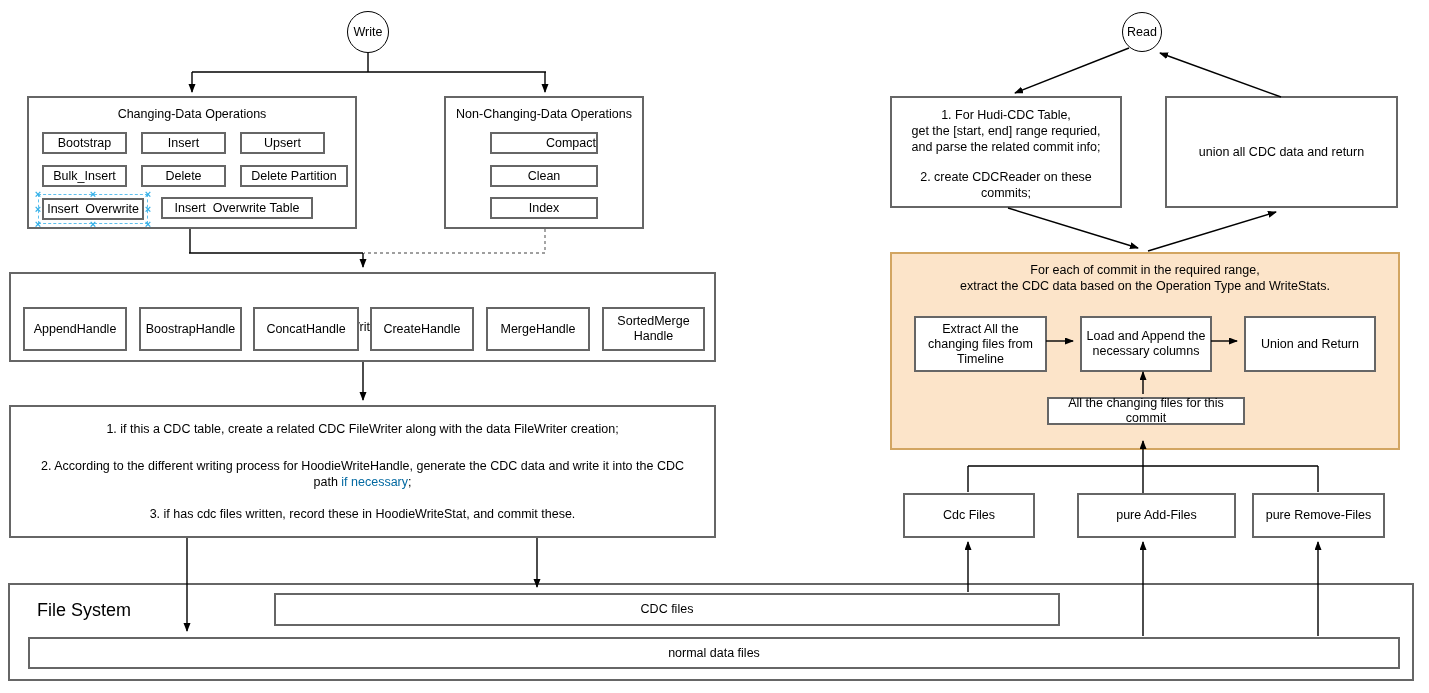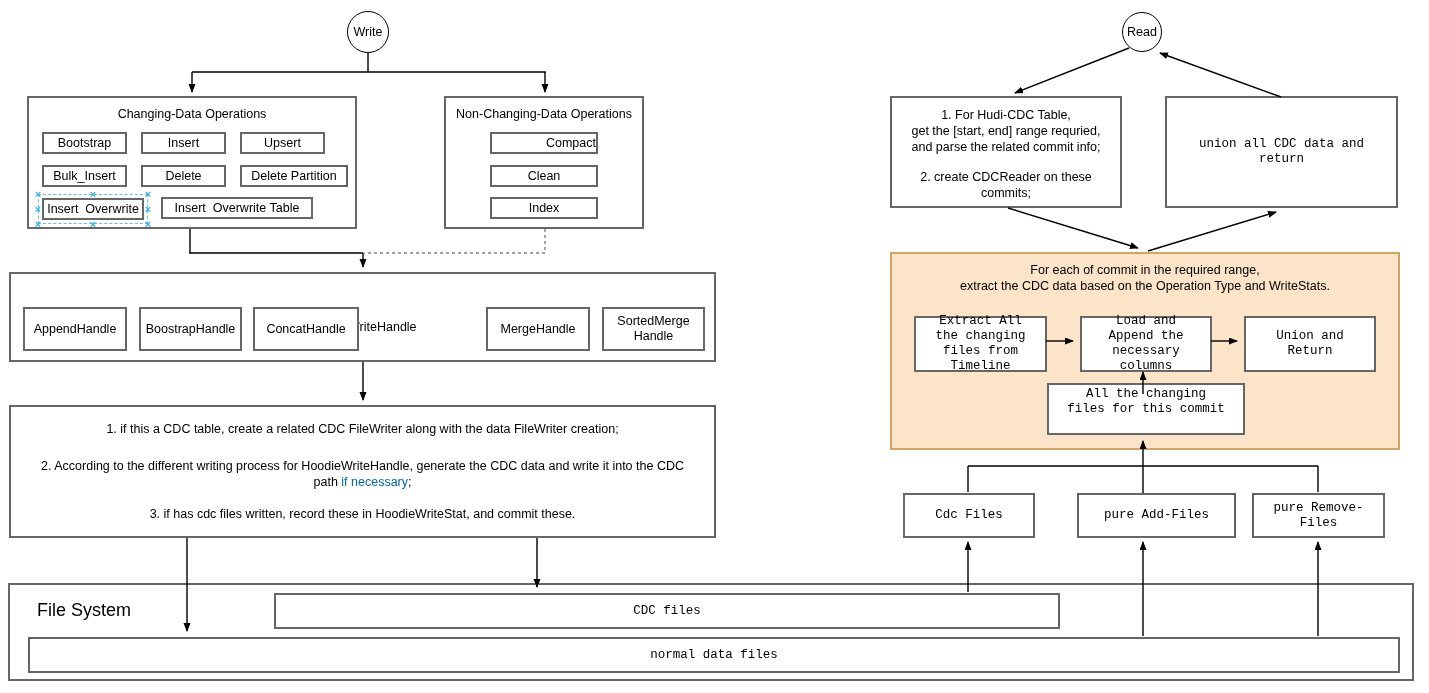--- a/index.html
+++ b/index.html
@@ -8,21 +8,21 @@
   .abs{position:absolute;box-sizing:border-box;}
   .box{border:2px solid #666;background:#fff;}
   .orange{background:#fce4c9;border:2px solid #d2a561;}
   .circle{border:1.5px solid #000;border-radius:50%;background:#fff;
           display:flex;align-items:center;justify-content:center;font-size:12.5px;}
   .btn{border:2px solid #666;background:#fff;display:flex;align-items:center;justify-content:center;
        font-size:12.5px;white-space:pre;text-align:center;}
   .title{font-size:12.5px;text-align:center;line-height:16px;}
   .cline{font-size:12.5px;text-align:center;line-height:16px;width:100%;}
   .flexc{display:flex;align-items:center;justify-content:center;text-align:center;
-         font-size:12.5px;line-height:15px;padding:16px;font-family:Liberation Mono, monospace;}
+         font-size:12.5px;line-height:15px;padding:2px;}
   .red{color:#0369a1;}
   .fs-label{font-size:18px;}
   .gap{height:14px;}
   .handle{position:absolute;color:#35b1e8;font-size:11px;font-weight:bold;line-height:8px;
           width:8px;height:8px;text-align:center;}
   .selrect{border:1px dashed #5fc0ee;background:transparent;}
   svg.overlay{position:absolute;left:0;top:0;pointer-events:none;}
 </style>
 </head>
 <body>
@@ -61,20 +61,21 @@
     <div class="abs btn" style="left:44px;top:34px;width:108px;height:22px;justify-content:flex-end;"><span>Compact</span></div>
     <div class="abs btn" style="left:44px;top:67px;width:108px;height:22px;"><span>Clean</span></div>
     <div class="abs btn" style="left:44px;top:99px;width:108px;height:22px;"><span>Index</span></div>
   </div>
 
   <div class="abs box" style="left:9px;top:272px;width:707px;height:90px;">
     <div class="title" style="padding-top:9px;margin-top:36px;">HoodieWriteHandle</div>
     <div class="abs btn" style="left:12px;top:33px;width:104px;height:44px;"><span>AppendHandle</span></div>
     <div class="abs btn" style="left:128px;top:33px;width:103px;height:44px;"><span>BoostrapHandle</span></div>
     <div class="abs btn" style="left:242px;top:33px;width:106px;height:44px;"><span>ConcatHandle</span></div>
+    <div class="abs btn" style="left:359px;top:33px;width:104px;height:44px;"><span>CreateHandle</span></div>
     <div class="abs btn" style="left:475px;top:33px;width:104px;height:44px;"><span>MergeHandle</span></div>
     <div class="abs btn" style="left:591px;top:33px;width:103px;height:44px;white-space:normal;line-height:15px;">
         <span>SortedMerge Handle</span>
       </div>
   </div>
 
   <div class="abs box" style="left:9px;top:405px;width:707px;height:133px;">
     <div class="abs cline" style="top:14px;">1. if this a CDC table, create a related CDC FileWriter along with the data FileWriter creation;</div>
     <div class="abs cline" style="top:51px;">2. According to the different writing process for HoodieWriteHandle, generate the CDC data and write it into the CDC</div>
     <div class="abs cline" style="top:67px;"><span>path </span><span class="red">if necessary</span><span>;</span></div>
@@ -103,21 +104,21 @@
     <div class="cline">extract the CDC data based on the Operation Type and WriteStats.</div>
     <div class="abs box flexc" style="left:22px;top:62px;width:133px;height:56px;">
         <span>Extract All the changing files from Timeline</span>
       </div>
     <div class="abs box flexc" style="left:188px;top:62px;width:132px;height:56px;">
         <span>Load and Append the necessary columns</span>
       </div>
     <div class="abs box flexc" style="left:352px;top:62px;width:132px;height:56px;">
         <span>Union and Return</span>
       </div>
-    <div class="abs box flexc" style="left:155px;top:129px;width:198px;height:52px;align-items:flex-end;">
+    <div class="abs box flexc" style="left:155px;top:143px;width:198px;height:28px;">
         <span>All the changing files for this commit</span>
       </div>
   </div>
 
   <div class="abs box flexc" style="left:903px;top:493px;width:132px;height:45px;">
       <span>Cdc Files</span>
     </div>
   <div class="abs box flexc" style="left:1077px;top:493px;width:159px;height:45px;">
       <span>pure Add-Files</span>
     </div>

